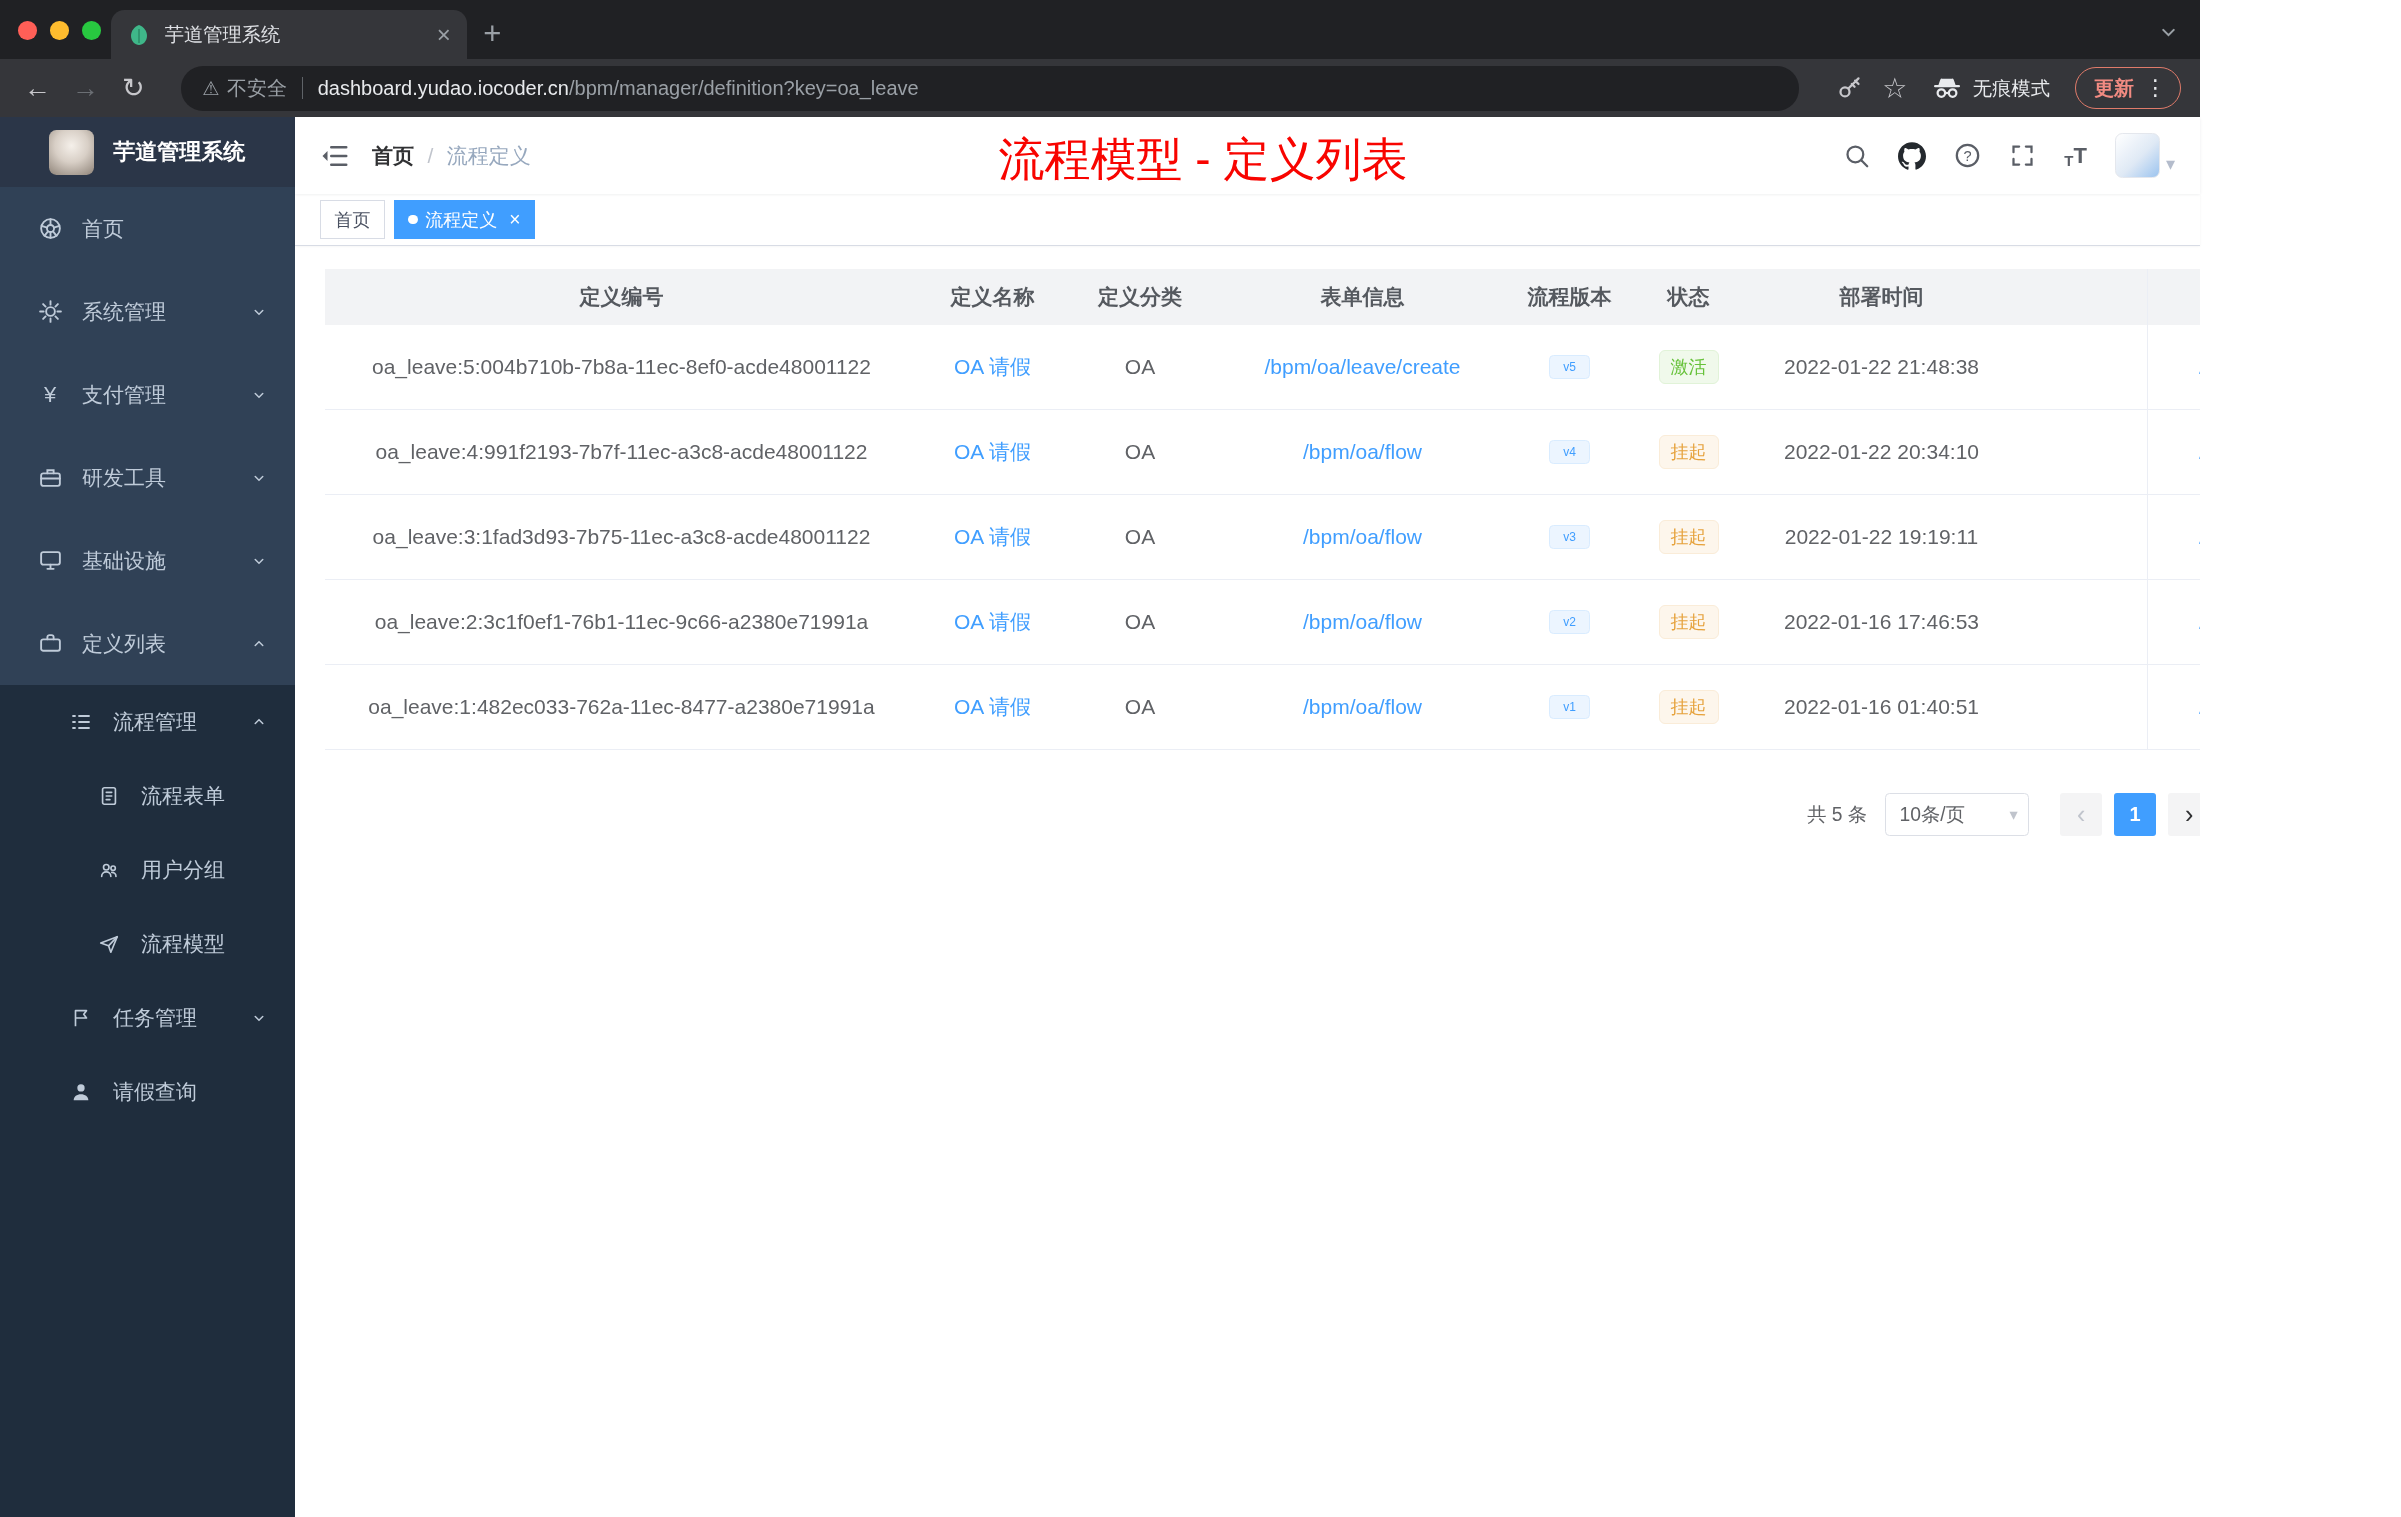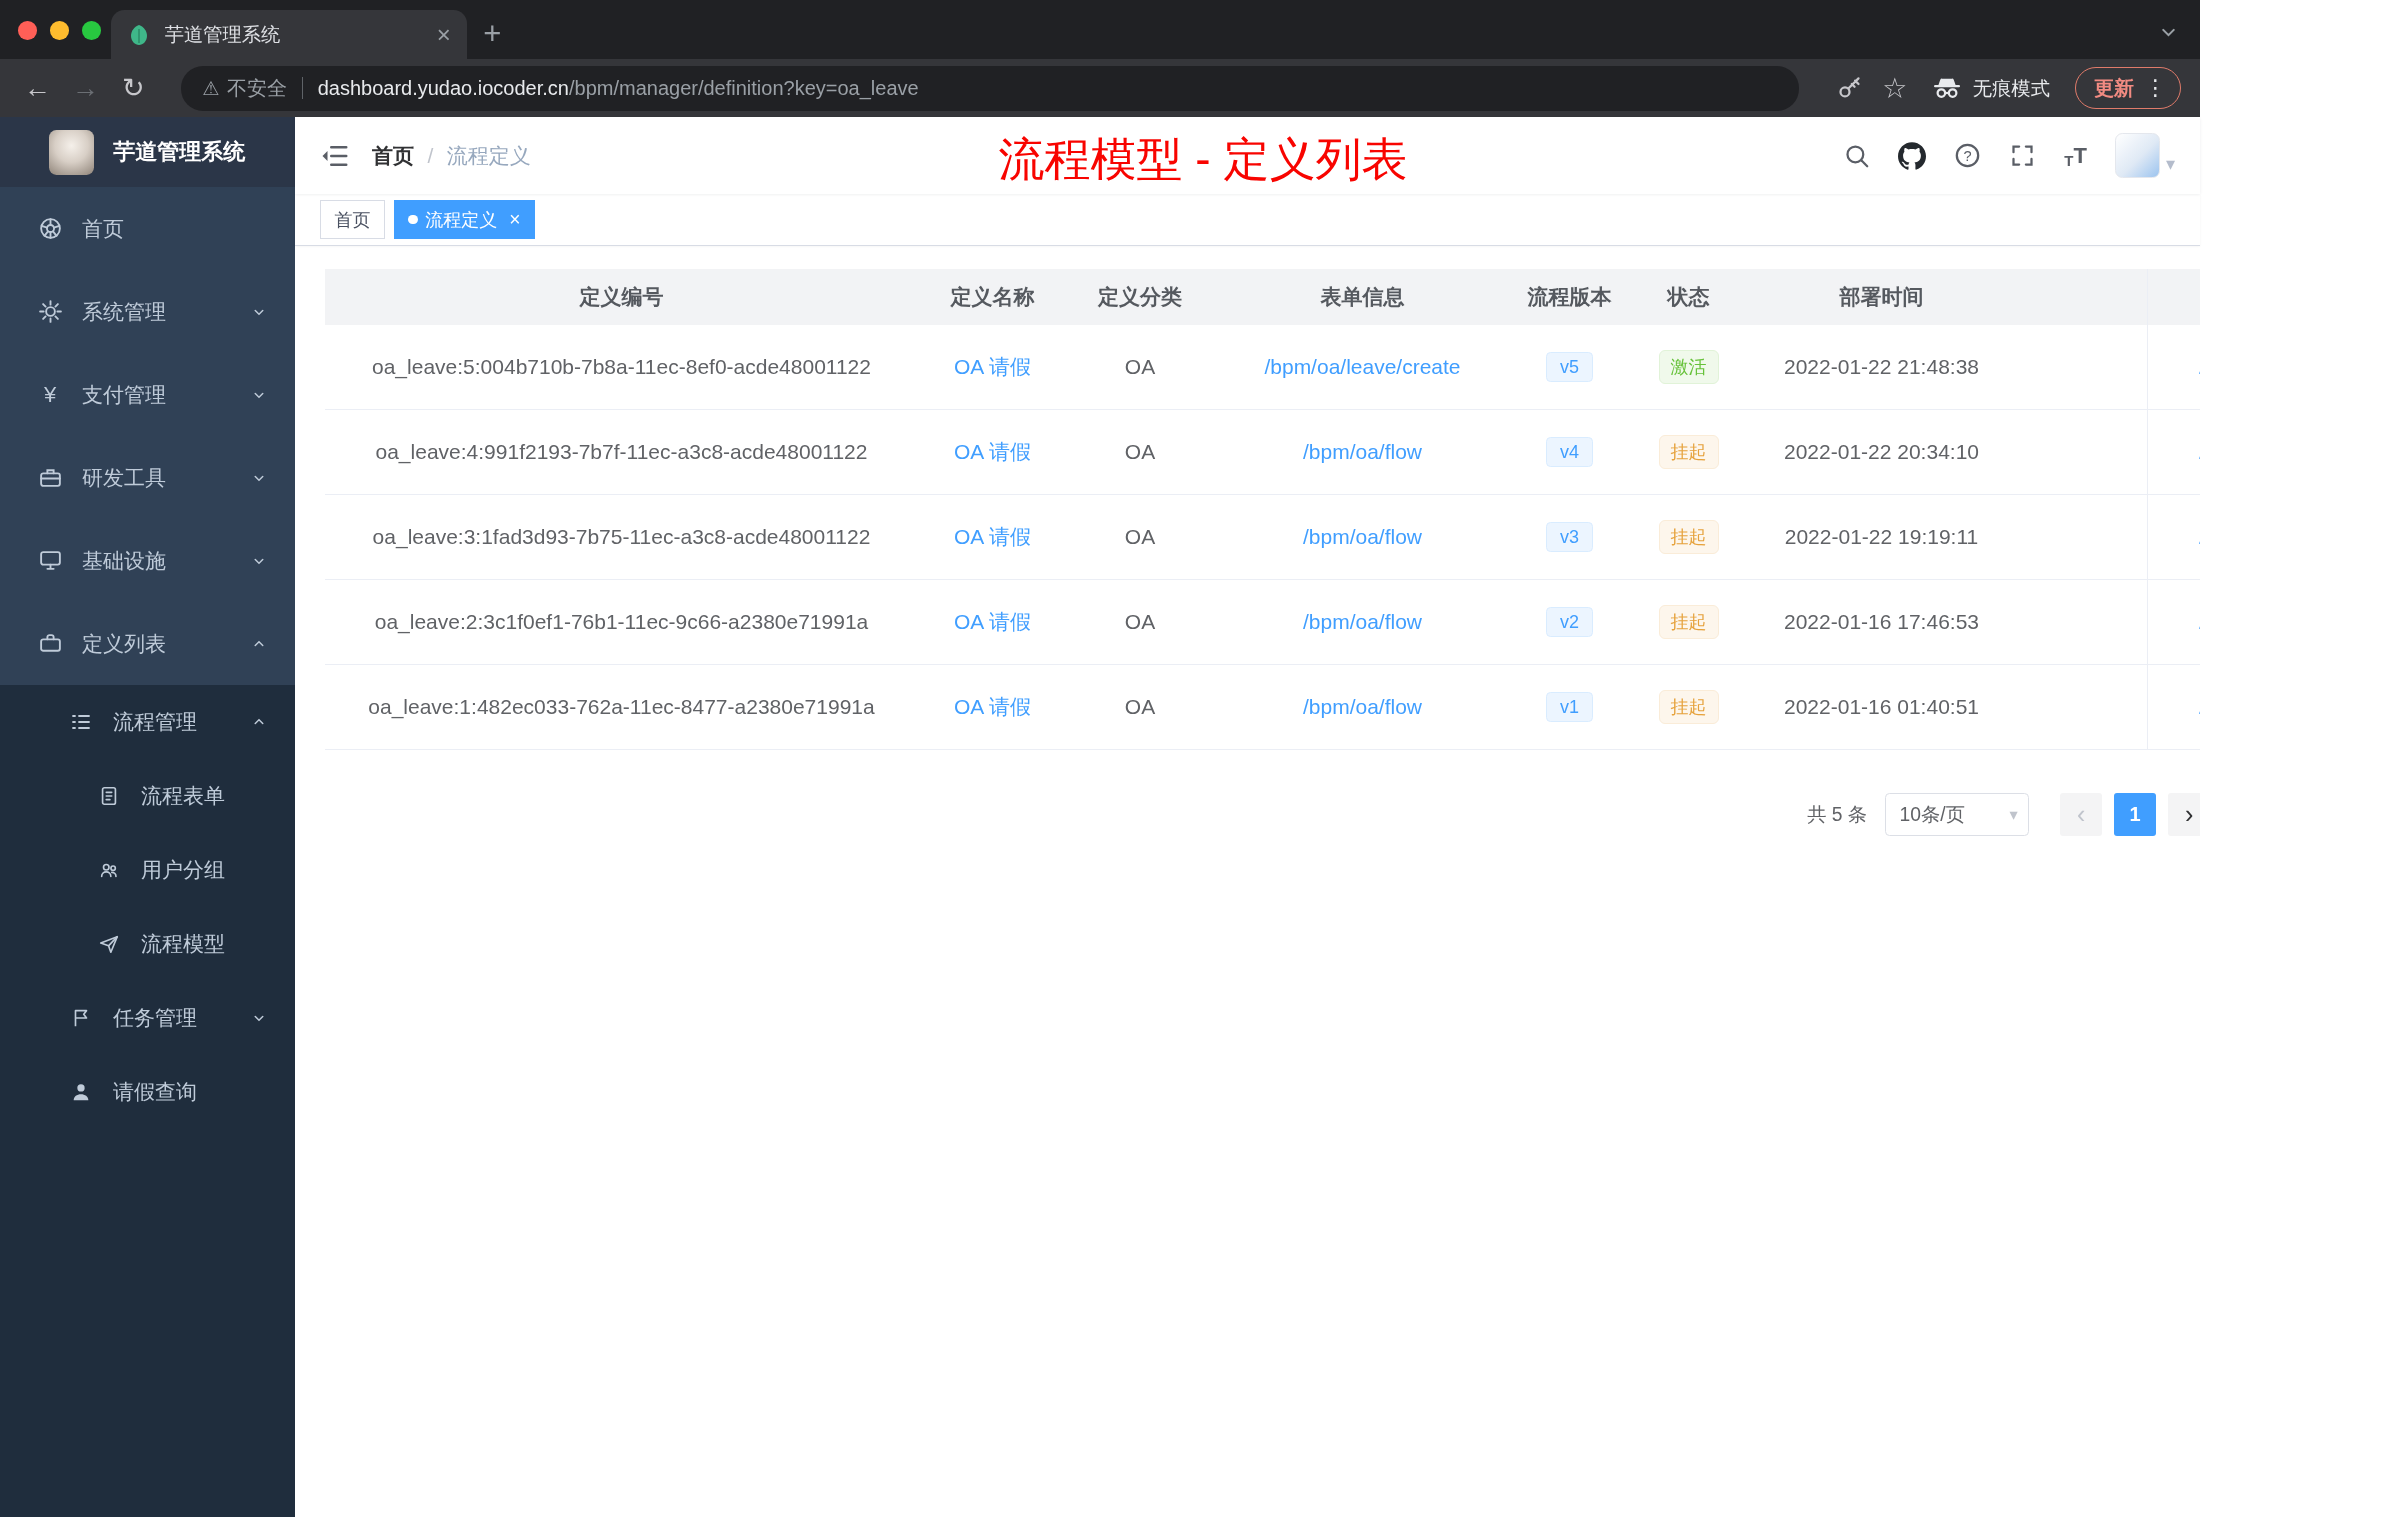--- a/index.html
+++ b/index.html
@@ -89,21 +89,21 @@
   
   .tbl{width:2041px;font-size:21px;color:#606266;}
   .t-head{display:flex;height:56px;background:#f2f3f5;align-items:stretch;font-weight:700;color:#55595f;}
   .t-row{display:flex;height:85px;border-bottom:0.7px solid #ebeef5;align-items:stretch;background:#fff;}
   .cell{display:flex;align-items:center;justify-content:center;text-align:left;padding:0 6px;}
   .c1{width:593px;} .c2{width:149px;} .c3{width:146px;} .c4{width:299px;}
   .c5{width:115px;} .c6{width:123px;} .c7{width:263px;} .csp{width:134px;}
   .c8{width:219px;border-left:0.7px solid #ebeef5;}
   .lnk{color:#409eff;cursor:pointer;}
   .tag-ver{background:#ecf5ff;border:0.7px solid #d9ecff;color:#409eff;border-radius:4.5px;
-    padding:5.2px 13.4px;font-size:18px;line-height:1;}
+    padding:5.2px 13.4px;font-size:12px;line-height:1;}
   .tag-status{border-radius:6px;padding:6.7px 11px;font-size:18px;line-height:1;}
   .tag-success{background:#f0f9eb;border:0.7px solid #e1f3d8;color:#67c23a;}
   .tag-warning{background:#fdf6ec;border:0.7px solid #faecd8;color:#e6a23c;}
   .act{color:#701a75;display:flex;align-items:center;gap:18px;cursor:pointer;}
 
   
   .pager{width:2041px;display:flex;align-items:center;justify-content:flex-end;margin-top:43px;
     font-size:19.3px;color:#606266;}
   .pg-total{margin-right:18px;}
   .pg-select{width:144px;height:43px;border:0.7px solid #dcdfe6;border-radius:4.5px;background:#fff;

